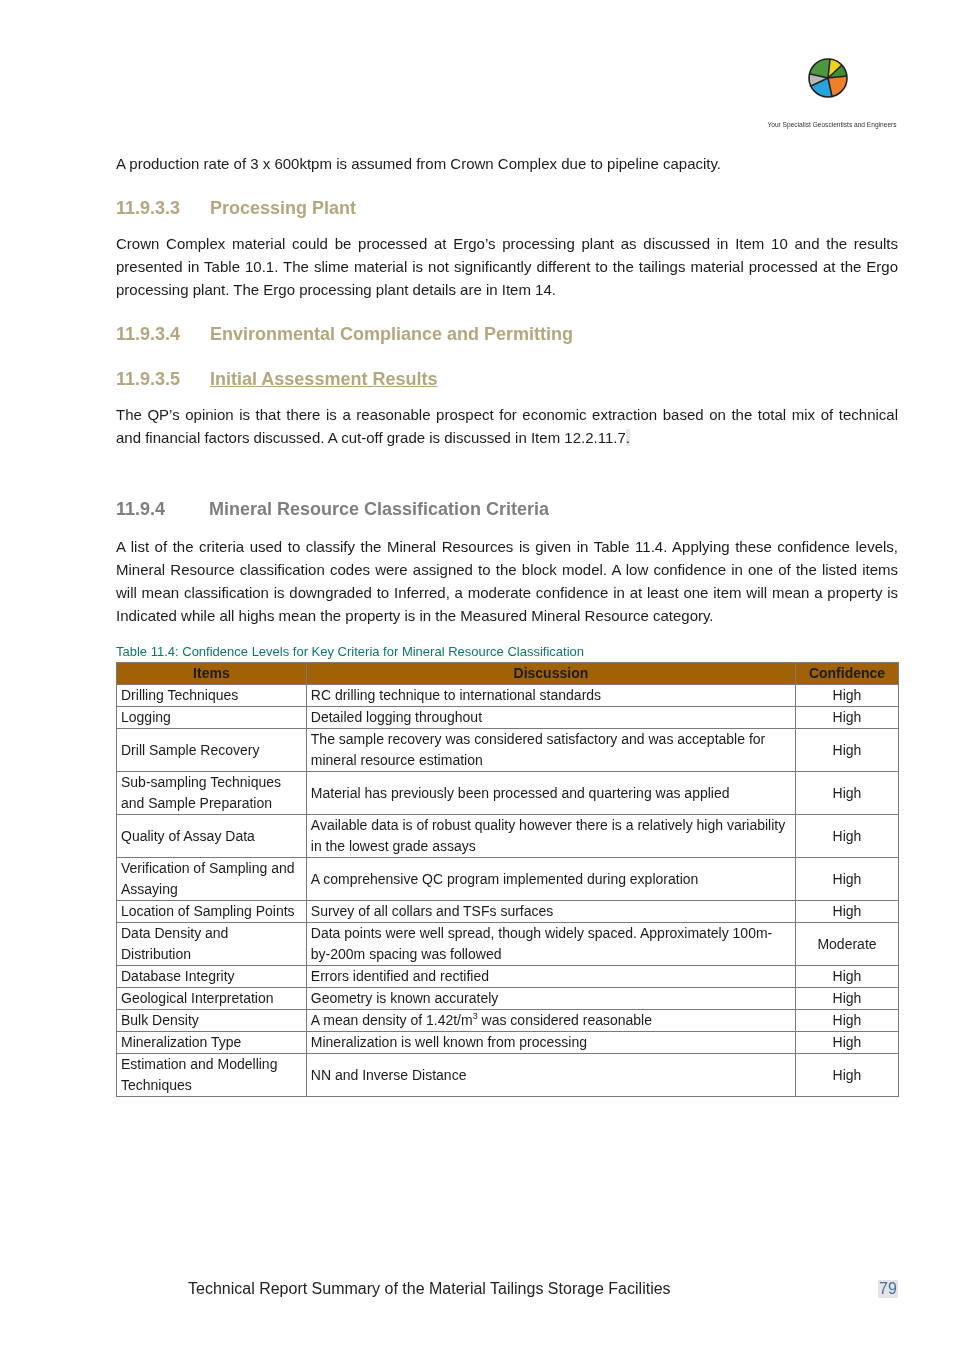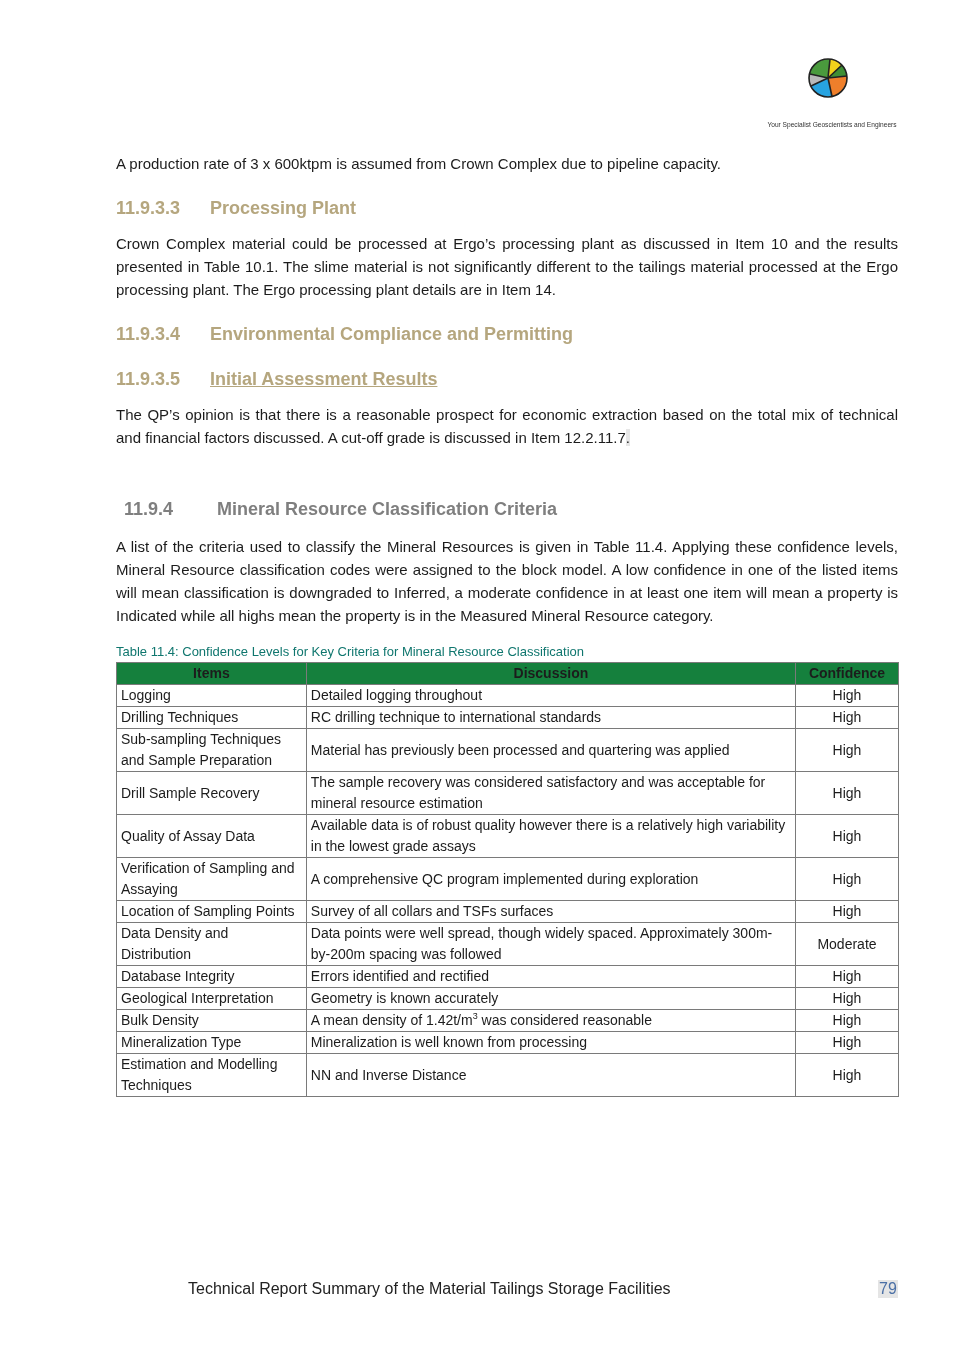--- a/index.html
+++ b/index.html
@@ -9,26 +9,26 @@
   .logo svg { position: absolute; left: 56px; top: 0; }
   .logo .brand { position: absolute; left: 2px; top: 40px; width: 156px; text-align: center;
                  font-size: 19px; letter-spacing: 0px; color: #3a3a3a; border-top: 2px solid #3a3a3a;
                  border-bottom: 1.5px solid #3a3a3a; line-height: 20px; }
   .logo .tag { position: absolute; left: 2px; top: 63px; width: 156px; text-align: center;
                font-size: 6.6px; color: #333; }
   .content { position: absolute; left: 116px; top: 152px; width: 782px; }
   p { margin: 0; font-size: 15px; line-height: 23px; text-align: justify; color: #1c1c1c; }
   h3 { margin: 0; font-size: 18px; font-weight: bold; color: #b5a67e; line-height: 24px; }
   h3 .num { display: inline-block; width: 94px; }
-  h2 { margin: 8px; font-size: 18px; font-weight: bold; color: #7f7f7f; line-height: 24px; }
+  h2 { margin: 0; font-size: 18px; font-weight: bold; color: #7f7f7f; line-height: 24px; }
   h2 .num { display: inline-block; width: 93px; }
   .caption { font-size: 13px; font-weight: normal; color: #0f766e; line-height: 20px; }
   table { border-collapse: collapse; width: 783px; font-size: 14px; color: #1c1c1c; }
   th, td { border: 1px solid #7a7a7a; padding: 0 4px; line-height: 21px; vertical-align: middle; }
-  th { background: #15803d; font-weight: bold; text-align: center; height: 21px; }
+  th { background: #a16207; font-weight: bold; text-align: center; height: 21px; }
   td.conf { text-align: center; }
   .footer { position: absolute; left: 188px; top: 1280px; font-size: 16px; color: #222; }
   .pageno { position: absolute; left: 878px; top: 1280px; font-size: 16px; color: #4a6fa5; background: #e5e5e5; padding: 0 1px; }
   .hl { background: #e6e6e6; }
 </style>
 </head>
 <body>
 
 <div class="logo">
   <svg width="40" height="40" viewBox="-20 -20 40 40">
@@ -83,57 +83,57 @@
       </colgroup>
     <thead>
       <tr>
         <th>Items</th>
         <th>Discussion</th>
         <th>Confidence</th>
       </tr>
     </thead>
     <tbody>
       <tr>
+          <td>Drilling Techniques</td>
+          <td>RC drilling technique to international standards</td>
+          <td class="conf">High</td>
+        </tr>
+      <tr>
           <td>Logging</td>
           <td>Detailed logging throughout</td>
           <td class="conf">High</td>
         </tr>
       <tr>
-          <td>Drilling Techniques</td>
-          <td>RC drilling technique to international standards</td>
+          <td>Drill Sample Recovery</td>
+          <td>The sample recovery was considered satisfactory and was acceptable for mineral resource estimation</td>
           <td class="conf">High</td>
         </tr>
       <tr>
           <td>Sub-sampling Techniques and Sample Preparation</td>
           <td>Material has previously been processed and quartering was applied</td>
-          <td class="conf">High</td>
-        </tr>
-      <tr>
-          <td>Drill Sample Recovery</td>
-          <td>The sample recovery was considered satisfactory and was acceptable for mineral resource estimation</td>
           <td class="conf">High</td>
         </tr>
       <tr>
           <td>Quality of Assay Data</td>
           <td>Available data is of robust quality however there is a relatively high variability in the lowest grade assays</td>
           <td class="conf">High</td>
         </tr>
       <tr>
           <td>Verification of Sampling and Assaying</td>
           <td>A comprehensive QC program implemented during exploration</td>
           <td class="conf">High</td>
         </tr>
       <tr>
           <td>Location of Sampling Points</td>
           <td>Survey of all collars and TSFs surfaces</td>
           <td class="conf">High</td>
         </tr>
       <tr>
           <td>Data Density and Distribution</td>
-          <td>Data points were well spread, though widely spaced. Approximately 300m-by-200m spacing was followed</td>
+          <td>Data points were well spread, though widely spaced. Approximately 100m-by-200m spacing was followed</td>
           <td class="conf">Moderate</td>
         </tr>
       <tr>
           <td>Database Integrity</td>
           <td>Errors identified and rectified</td>
           <td class="conf">High</td>
         </tr>
       <tr>
           <td>Geological Interpretation</td>
           <td>Geometry is known accurately</td>

